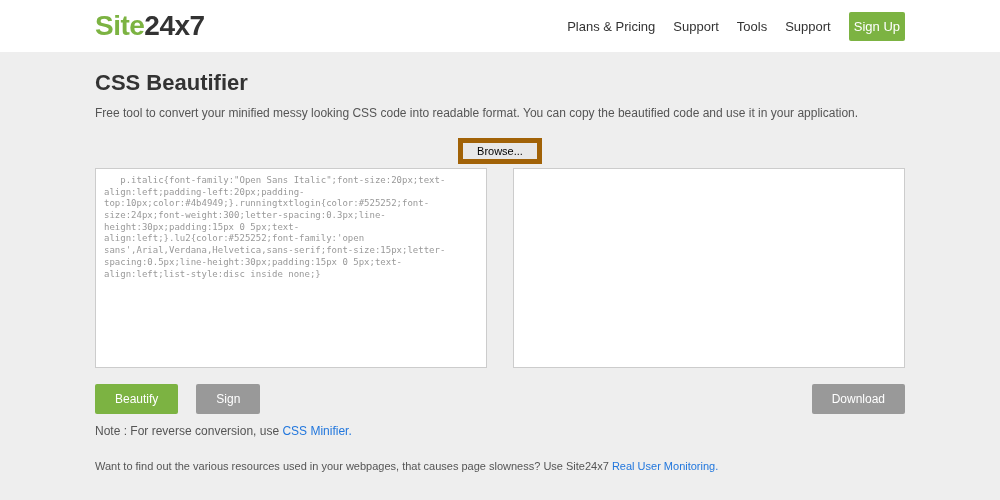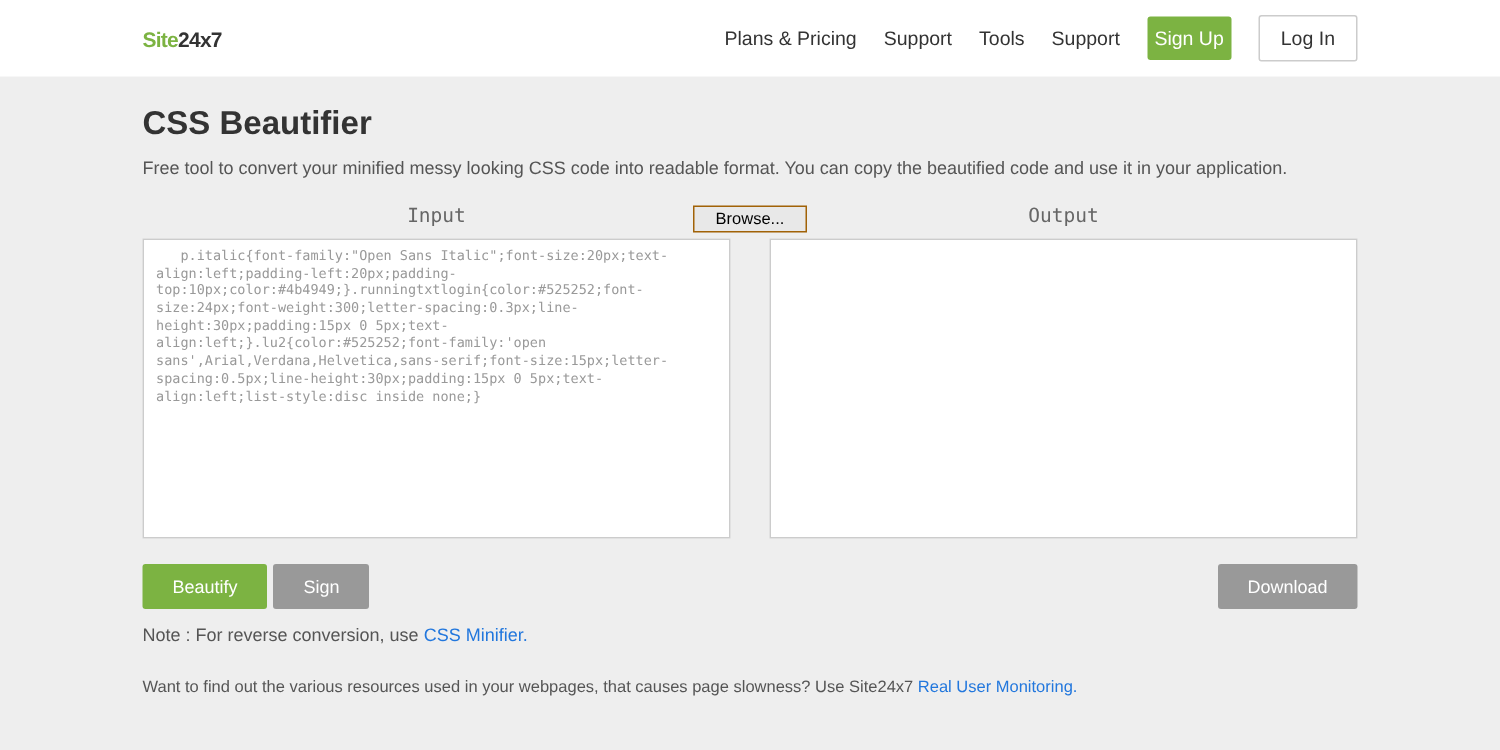--- a/index.html
+++ b/index.html
@@ -1,44 +1,44 @@
 <!DOCTYPE html>
 <html><head>
   <meta charset="utf-8">
   <style>
     * { margin: 0; padding: 0; box-sizing: border-box; }
     body { font-family: Arial, Helvetica, sans-serif; background: #eeeeee; color: #333; }
     
     .header { background: #fff; padding: 10px 0; }
     .header-inner { max-width: 830px; margin: 0 auto; display: flex; align-items: center; justify-content: space-between; padding: 0 10px; }
-    .logo { font-size: 14px; font-weight: bold; letter-spacing: -0.5px; }
+    .logo { font-size: 28px; font-weight: bold; letter-spacing: -0.5px; }
     .logo .green { color: #7cb342; }
     .logo .dark { color: #333; }
     
     .nav { display: flex; align-items: center; gap: 18px; }
     .nav-link { color: #333; text-decoration: none; font-size: 13px; cursor: pointer; }
     .signup-btn { background: #7cb342; color: #fff; padding: 7px 5px; border: none; font-size: 13px; cursor: pointer; border-radius: 2px; }
     .login-btn { background: #fff; color: #333; padding: 7px 14px; border: 1px solid #ccc; font-size: 13px; cursor: pointer; border-radius: 2px; }
     
     .container { max-width: 830px; margin: 0 auto; padding: 18px 10px; }
     
     .page-title { font-size: 22px; font-weight: bold; color: #333; margin-bottom: 10px; }
     .description { font-size: 12px; color: #555; margin-bottom: 18px; }
     
     .io-section { display: flex; gap: 26px; }
     .io-column { flex: 1; }
     .io-label { text-align: center; font-family: monospace; font-size: 13px; color: #666; margin-bottom: 5px; }
     .browse-row { display: flex; justify-content: center; gap: 8px; align-items: center; }
-    .browse-btn { background: #e8e8e8; border: 1px solid #a16207; padding: 2px 14px; font-size: 11px; cursor: pointer; }
+    .browse-btn { background: #e8e8e8; border: 5px solid #a16207; padding: 2px 14px; font-size: 11px; cursor: pointer; }
     
     .textarea { width: 100%; height: 200px; border: 1px solid #ccc; background: #fff; font-family: monospace; font-size: 9px; color: #999; padding: 6px 8px; resize: none; line-height: 1.3; }
     .output-area { width: 100%; height: 200px; border: 1px solid #ccc; background: #fff; }
     
     .button-row { margin-top: 12px; display: flex; justify-content: space-between; }
-    .button-group { display: flex; gap: 4px; }
+    .button-group { display: flex; gap: 18px; }
     .btn { padding: 8px 20px; border: none; color: #fff; font-size: 12px; cursor: pointer; border-radius: 2px; }
     .btn-green { background: #7cb342; }
     .btn-gray { background: #999; }
     
     .note { font-size: 12px; color: #555; margin-top: 10px; }
     .note a, .info-line a { color: #2277dd; text-decoration: none; cursor: pointer; }
     .info-line { font-size: 11px; color: #555; margin-top: 22px; }
   </style>
 </head>
 <body>
@@ -47,37 +47,33 @@
   <div class="header-inner">
     <div class="logo">
       <span class="green">Site</span><span class="dark">24x7</span>
     </div>
     <div class="nav">
       <a class="nav-link">Plans &amp; Pricing</a>
       <a class="nav-link">Support</a>
       <a class="nav-link">Tools</a>
       <a class="nav-link">Support</a>
       <button class="signup-btn">Sign Up</button>
-      <button class="login-btn">Log In</button>
     </div>
   </div>
 </div>
 
 <div class="container">
   <h1 class="page-title">CSS Beautifier</h1>
   <p class="description">Free tool to convert your minified messy looking CSS code into readable format. You can copy the beautified code and use it in your application.</p>
 
   <div class="io-section">
     <div class="io-column">
       <div class="browse-row">
         <span class="io-label">Input</span>
       </div>
-    </div>
-    <div class="io-column">
-      <div class="io-label">Output</div>
     </div>
   </div>
 
   <div style="display:flex; justify-content:center; margin-top:-20px; margin-bottom:4px;">
     <button class="browse-btn">Browse...</button>
   </div>
 
   <div class="io-section">
     <div class="io-column">
       <textarea class="textarea" style="">   p.italic{font-family:"Open Sans Italic";font-size:20px;text-align:left;padding-left:20px;padding-top:10px;color:#4b4949;}.runningtxtlogin{color:#525252;font-size:24px;font-weight:300;letter-spacing:0.3px;line-height:30px;padding:15px 0 5px;text-align:left;}.lu2{color:#525252;font-family:'open sans',Arial,Verdana,Helvetica,sans-serif;font-size:15px;letter-spacing:0.5px;line-height:30px;padding:15px 0 5px;text-align:left;list-style:disc inside none;}</textarea>

